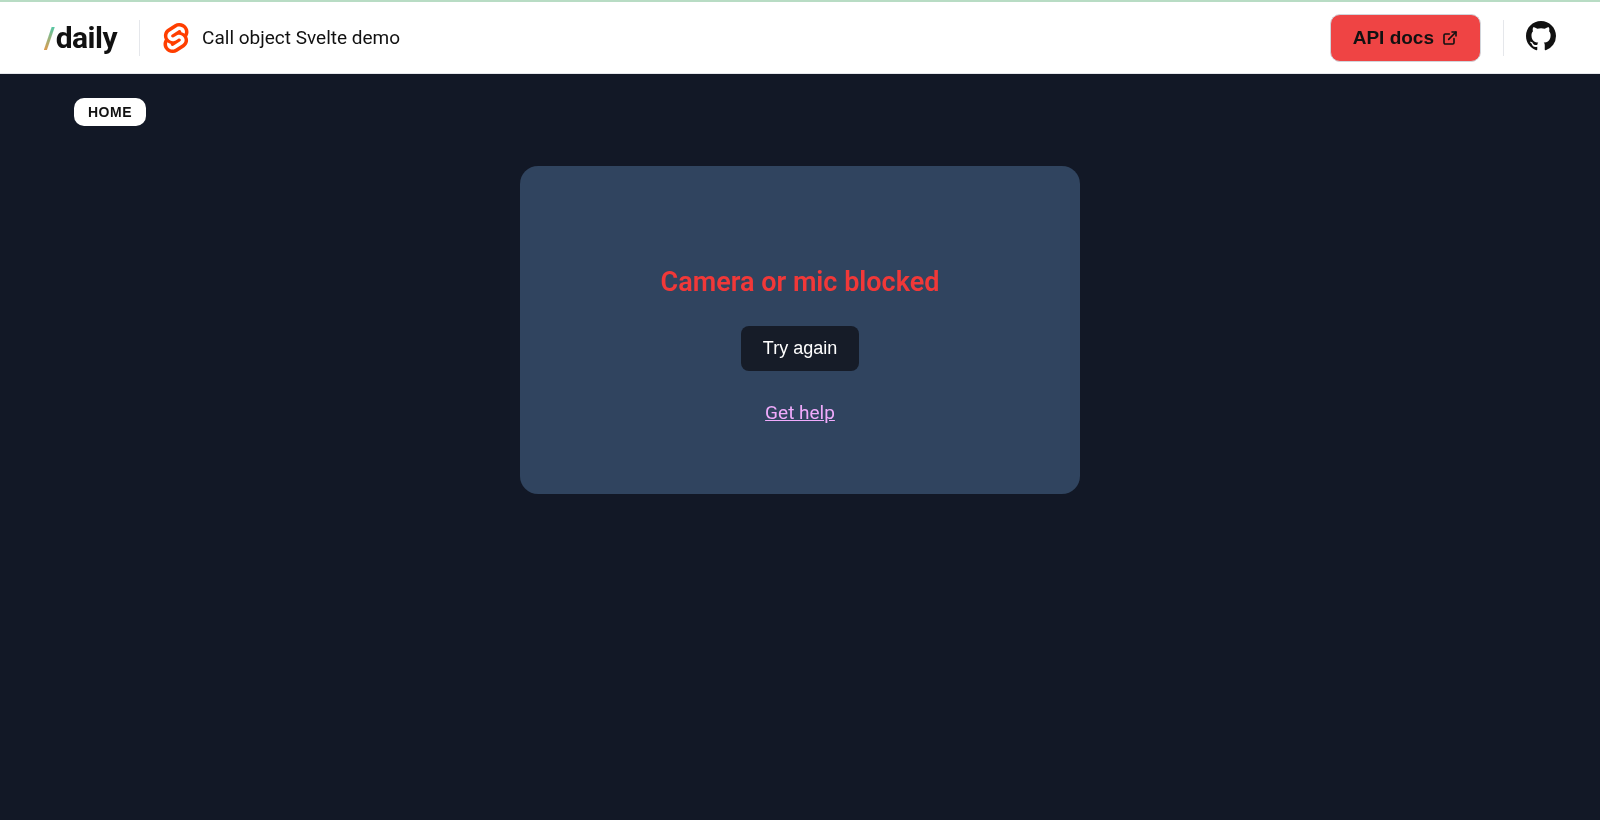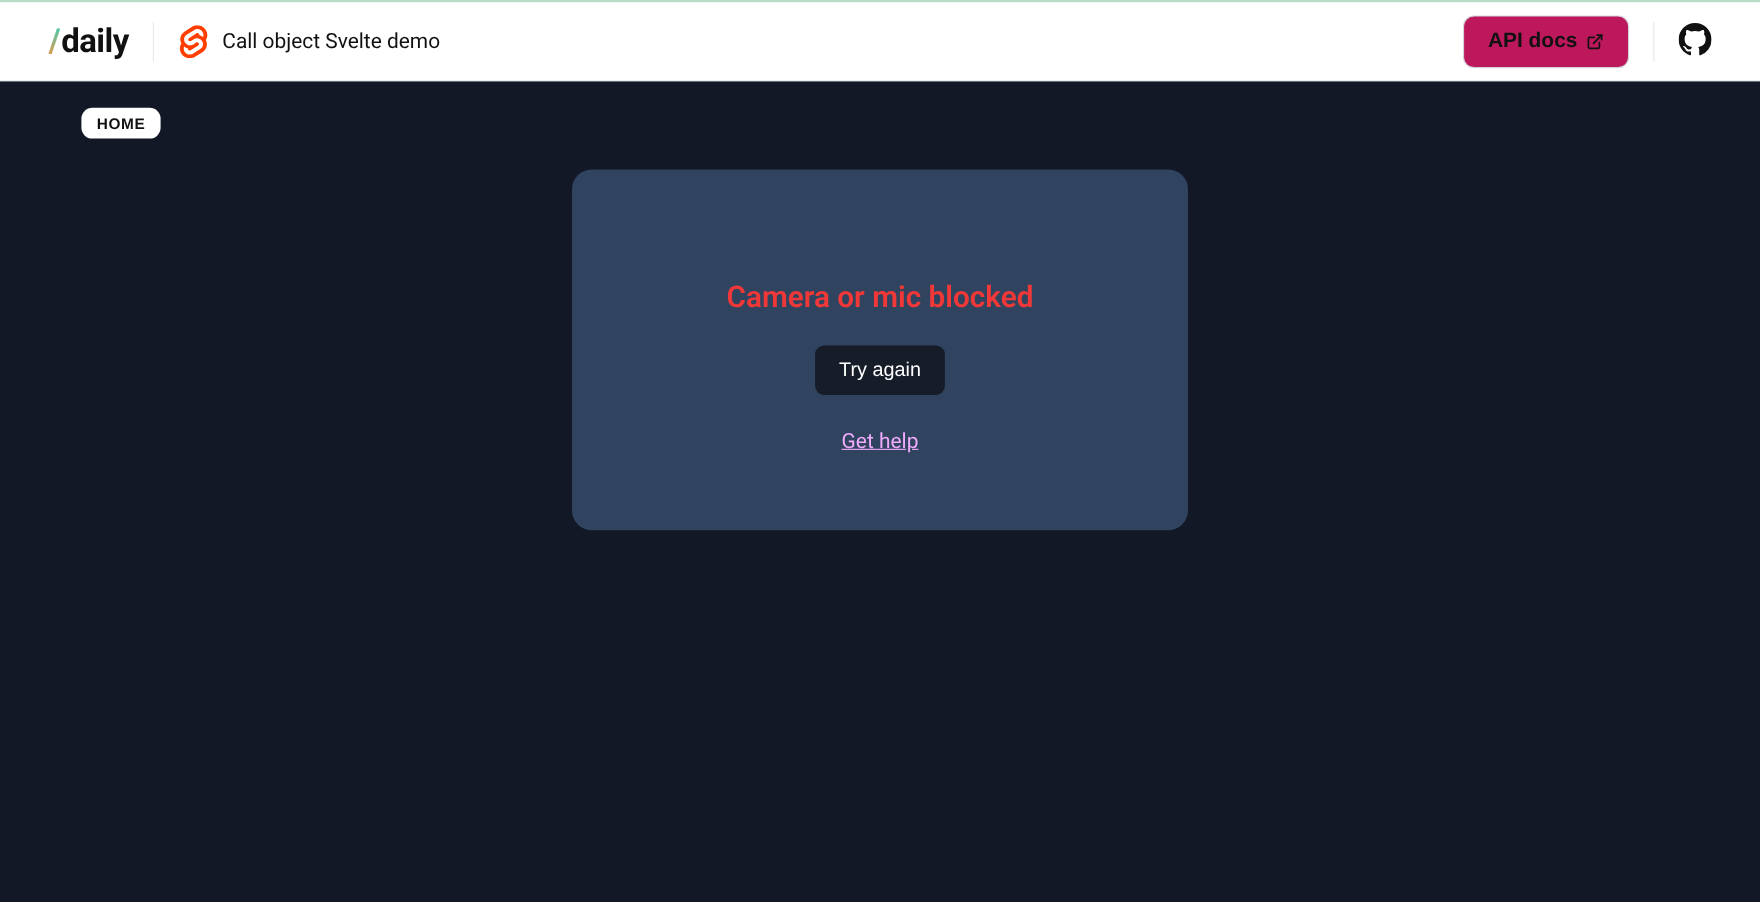--- a/index.html
+++ b/index.html
@@ -62,21 +62,21 @@
   }
   .header-right {
     display: flex;
     align-items: center;
     gap: 22px;
   }
   .api-docs-btn {
     display: inline-flex;
     align-items: center;
     gap: 8px;
-    background: #be185d;
+    background: #ef4444;
     border: 1px solid #d1d5db;
     border-radius: 10px;
     padding: 12px 22px;
     font-size: 19px;
     font-weight: 700;
     color: #111;
     cursor: pointer;
   }
   .ext-icon { width: 16px; height: 16px; }
   .github-icon { width: 30px; height: 30px; }
@@ -87,21 +87,21 @@
     background: #121826;
     display: flex;
     flex-direction: column;
     padding-top: 24px;
   }
   .top-row {
     display: flex;
     align-items: center;
     gap: 26px;
     padding: 0 74px;
-    margin-bottom: 28px;
+    margin-bottom: 40px;
   }
   .home-btn {
     background: #fff;
     color: #111;
     border: none;
     border-radius: 10px;
     padding: 6px 14px;
     font-size: 14px;
     font-weight: 700;
     letter-spacing: 0.5px;

